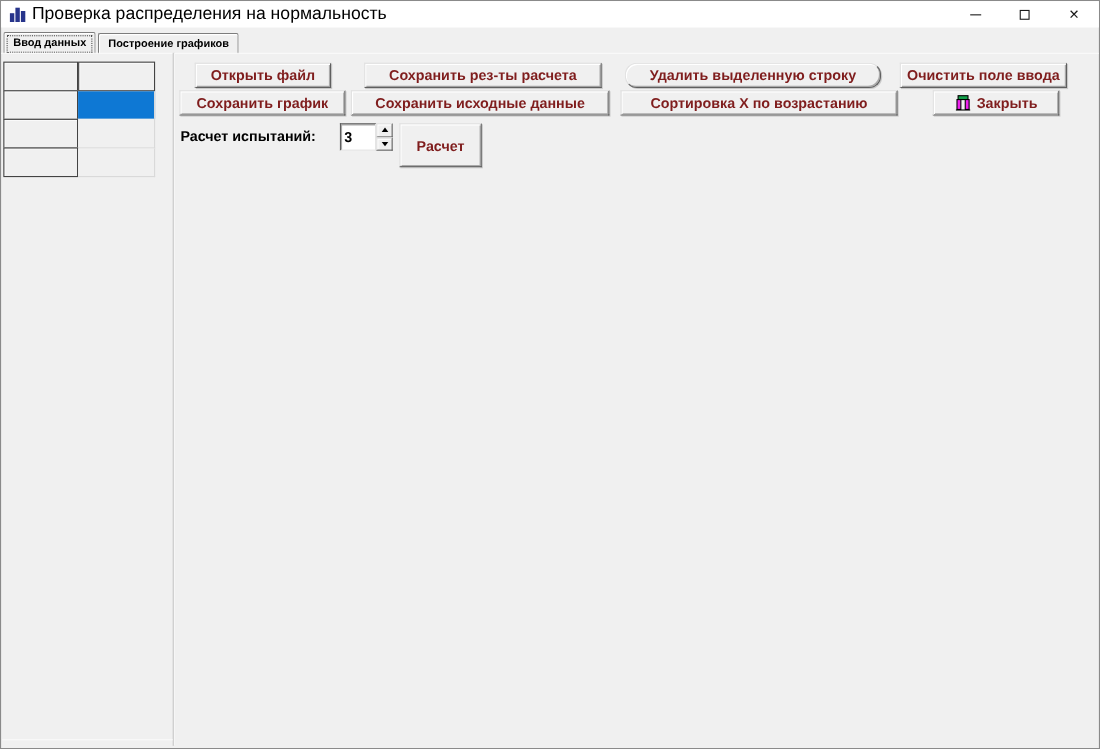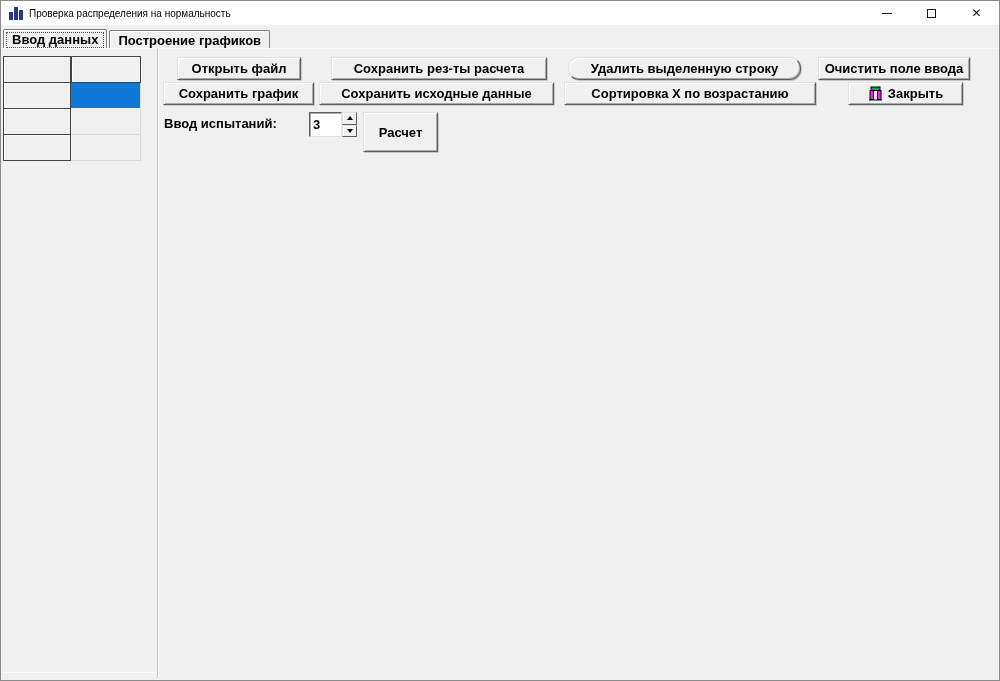--- a/index.html
+++ b/index.html
@@ -12,34 +12,34 @@
   }
 
   
   .titlebar {
     position:absolute; left:0; top:0; width:998px; height:24px;
     background:#ffffff; display:flex; align-items:center;
   }
   .app-icon { display:flex; align-items:flex-end; gap:1px; margin:0 6px 0 8px; height:13px; }
   .app-icon .bar { width:4px; background:#27348b; }
   .app-icon .b1 { height:8px; } .app-icon .b2 { height:13px; } .app-icon .b3 { height:10px; }
-  .title-text { font-size:10px; color:#000; }
+  .title-text { font-size:16px; color:#000; }
   .win-controls { position:absolute; right:0; top:0; height:24px; display:flex; }
   .win-btn { width:45px; height:24px; display:flex; align-items:center; justify-content:center; }
   .min-glyph { width:10px; height:0; border-top:1px solid #1a1a1a; display:block; }
   .max-glyph { width:9px; height:9px; border:1px solid #1a1a1a; display:block; }
   .close-glyph { font-size:12px; color:#1a1a1a; line-height:1; }
 
   
   .tabbar { position:absolute; left:2px; top:28px; height:20px; display:flex; align-items:flex-end; }
   .tab {
     height:20px; padding:0 8px; display:flex; align-items:center; justify-content:center;
     background:#f0f0f0; border:1px solid #7d7d7d; border-bottom:none;
     border-radius:2px 2px 0 0; box-shadow:inset 1px 1px 0 #ffffff;
-    font-size:13px; font-weight:bold; color:#000; white-space:nowrap; cursor:default;
+    font-size:10px; font-weight:bold; color:#000; white-space:nowrap; cursor:default;
   }
   .tab + .tab { margin-left:2px; height:19px; }
   .tab.active { position:relative; }
   .tab.active .focus-dots {
     position:absolute; left:2px; top:2px; right:2px; bottom:1px;
     border:1px dotted #4d4d4d; pointer-events:none;
   }
   .tab-underline { position:absolute; left:0; top:47px; width:998px; height:1px; background:#fafafa; }
 
   
@@ -56,21 +56,21 @@
   }
   .cell.plain { background:#f0f0f0; border-right:1px solid #d9d9d9; border-bottom:1px solid #d9d9d9; }
   .cell.selected { background:#0e78d4; border-right:1px solid #d9d9d9; }
 
   
   .btn {
     position:absolute; height:23px;
     background:#f0f0f0;
     border:1px solid; border-color:#e2e2e2 #5f5f5f #5f5f5f #e2e2e2;
     box-shadow:inset 1px 1px 0 #ffffff, inset -1px -1px 0 #a9a9a9, 1px 1px 0 #c9c9c9;
-    font-family:"Liberation Sans", sans-serif; font-size:13px; font-weight:bold; color:#000000;
+    font-family:"Liberation Sans", sans-serif; font-size:13px; font-weight:bold; color:#7f1d1d;
     display:flex; align-items:center; justify-content:center; gap:5px;
     white-space:nowrap; cursor:default;
   }
   .door-icon { width:15px; height:15px; display:block; }
 
   
   .trials-label { position:absolute; left:163px; top:115px; font-size:13px; font-weight:bold; color:#000; }
   .spin-edit {
     position:absolute; left:308px; top:111px; width:33px; height:25px;
     background:#ffffff; border:1px solid; border-color:#5f5f5f #e2e2e2 #e2e2e2 #5f5f5f;
@@ -164,21 +164,21 @@
   <button class="btn" style="left:847px; top:81px; width:115px;">
     <svg class="door-icon" viewBox="0 0 15 15">
       <rect x="3" y="1" width="9" height="3.5" fill="#12a04a" stroke="#000" stroke-width="1"></rect>
       <rect x="2" y="4.5" width="3.5" height="9" fill="#ee22ee" stroke="#000" stroke-width="1"></rect>
       <rect x="9.5" y="4.5" width="3.5" height="9" fill="#ee22ee" stroke="#000" stroke-width="1"></rect>
       <rect x="1" y="13.5" width="13" height="1" fill="#000"></rect>
     </svg>
     <span>Закрыть</span>
   </button>
 
-  <span class="trials-label">Ввод испытаний:</span>
+  <span class="trials-label">Расчет испытаний:</span>
   <input class="spin-edit" value="3" style="">
   <div class="spinner">
     <div class="spin-btn">
         <span class="tri-up"></span>
       </div>
     <div class="spin-btn">
         <span class="tri-down"></span>
       </div>
   </div>
   <button class="btn calc-btn">

